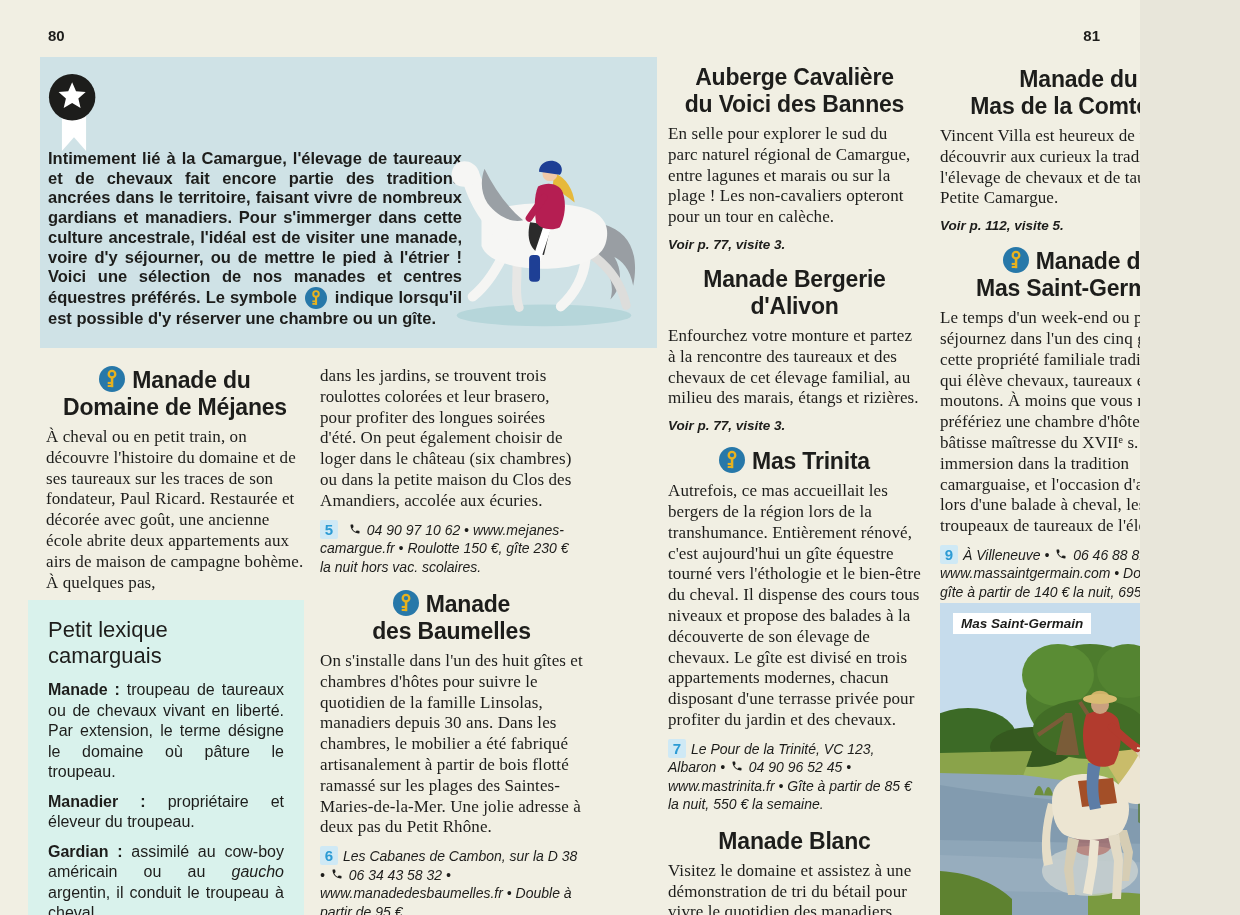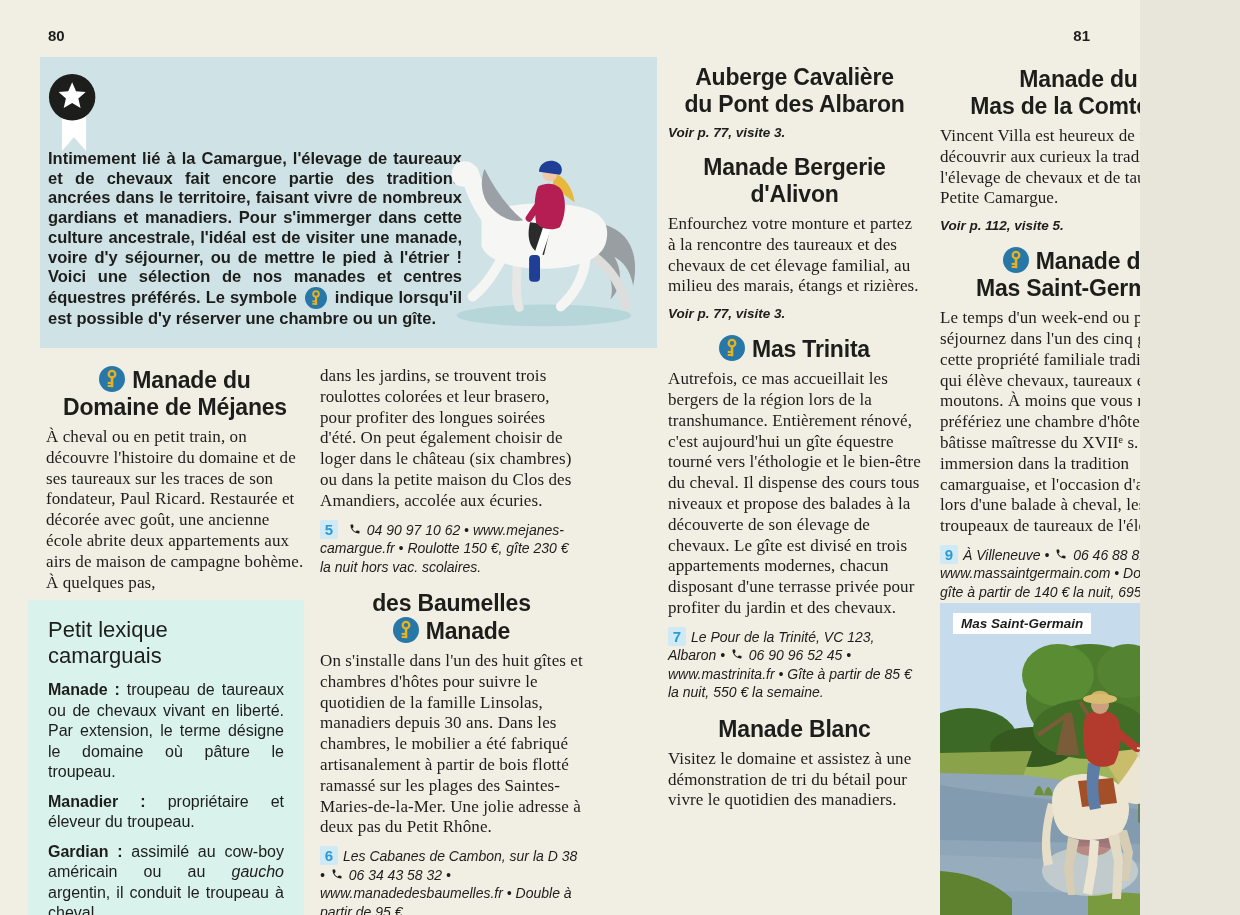--- a/index.html
+++ b/index.html
@@ -1,21 +1,21 @@
 <!DOCTYPE html>
 <html><head>
 <meta charset="utf-8">
 <style>
   html,body{margin:0;padding:0;}
   body{background:#e8e6da;}
   #page{position:relative;width:1140px;height:915px;background:#f1efe3;overflow:hidden;
         font-family:"Liberation Sans",sans-serif;color:#1d1d1b;}
   .pageno{position:absolute;top:27px;font-size:15px;font-weight:700;}
   #pageno-left{left:48px;}
-  #pageno-right{right:50px;}
+  #pageno-right{right:40px;}
 
   
   .header-block{position:absolute;left:40px;top:57px;width:617px;height:291px;background:#cfe2e6;}
   .medal{position:absolute;left:8px;top:13px;width:52px;height:86px;}
   .main-title{position:absolute;left:60px;top:14px;font-size:32px;line-height:39px;
               font-weight:900;letter-spacing:0.2px;color:#1d1d1b;}
   .intro{position:absolute;left:8px;top:92px;width:414px;font-size:16.5px;line-height:19.7px;
          font-weight:700;text-align:justify;margin:0;}
   .intro .inline-key{display:inline-block;width:22px;height:22px;vertical-align:-6px;margin:0 3px;}
   .horse-illo{position:absolute;right:2px;top:96px;width:228px;height:186px;}
@@ -138,62 +138,63 @@
     <p class="body-serif">dans les jardins, se trouvent trois roulottes colorées et leur brasero, pour profiter des longues soirées d'été. On peut également choisir de loger dans le château (six chambres) ou dans la petite maison du Clos des Amandiers, accolée aux écuries.</p>
     <p class="contact">
       <span class="badge">5</span><span></span>
       <svg class="phone-ic">
           <use href="#phone-sym"></use>
         </svg>
       <span>04 90 97 10 62</span>
       <span>• www.mejanes-camargue.fr • Roulotte 150 €, gîte 230 € la nuit hors vac. scolaires.</span>
     </p>
     <h2 class="sec-title gap-top">
+      <span class="l"><svg class="key-badge">
+            <use href="#key-sym"></use>
+          </svg><span>Manade</span></span>
       <span class="l">des Baumelles</span>
-      <span class="l"><svg class="key-badge">
-            <use href="#key-sym"></use>
-          </svg><span>Manade</span></span>
     </h2>
     <p class="body-serif">On s'installe dans l'un des huit gîtes et chambres d'hôtes pour suivre le quotidien de la famille Linsolas, manadiers depuis 30 ans. Dans les chambres, le mobilier a été fabriqué artisanalement à partir de bois flotté ramassé sur les plages des Saintes-Maries-de-la-Mer. Une jolie adresse à deux pas du Petit Rhône.</p>
     <p class="contact">
       <span class="badge">6</span><span>Les Cabanes de Cambon, sur la D 38 •</span>
       <svg class="phone-ic">
           <use href="#phone-sym"></use>
         </svg>
       <span>06 34 43 58 32</span>
       <span>• www.manadedesbaumelles.fr • Double à partir de 95 €.</span>
     </p>
   </div>
 
   <div class="col" id="col3">
     <h2 class="sec-title">
       <span class="l">Auberge Cavalière</span>
-      <span class="l">du Pont des Albaron</span>
-    </h2>
+      <span class="l">du Voici des Bannes</span>
+    </h2>
+    <p class="body-serif">En selle pour explorer le sud du parc naturel régional de Camargue, entre lagunes et marais ou sur la plage ! Les non-cavaliers opteront pour un tour en calèche.</p>
     <p class="voir">Voir p. 77, visite 3.</p>
 
     <h2 class="sec-title">
       <span class="l">Manade Bergerie</span>
       <span class="l">d'Alivon</span>
     </h2>
     <p class="body-serif">Enfourchez votre monture et partez à la rencontre des taureaux et des chevaux de cet élevage familial, au milieu des marais, étangs et rizières.</p>
     <p class="voir">Voir p. 77, visite 3.</p>
 
     <h2 class="sec-title">
       <span class="l"><svg class="key-badge">
             <use href="#key-sym"></use>
           </svg><span>Mas Trinita</span></span>
     </h2>
     <p class="body-serif">Autrefois, ce mas accueillait les bergers de la région lors de la transhumance. Entièrement rénové, c'est aujourd'hui un gîte équestre tourné vers l'éthologie et le bien-être du cheval. Il dispense des cours tous niveaux et propose des balades à la découverte de son élevage de chevaux. Le gîte est divisé en trois appartements modernes, chacun disposant d'une terrasse privée pour profiter du jardin et des chevaux.</p>
     <p class="contact">
       <span class="badge">7</span><span>Le Pour de la Trinité, VC 123, Albaron •</span>
       <svg class="phone-ic">
           <use href="#phone-sym"></use>
         </svg>
-      <span>06 90 96 52 45</span>
+      <span>04 90 96 52 45</span>
       <span>• www.mastrinita.fr • Gîte à partir de 85 € la nuit, 550 € la semaine.</span>
     </p>
 
     <h2 class="sec-title">
       <span class="l">Manade Blanc</span>
     </h2>
     <p class="body-serif">Visitez le domaine et assistez à une démonstration de tri du bétail pour vivre le quotidien des manadiers.</p>
 
   </div>
 

